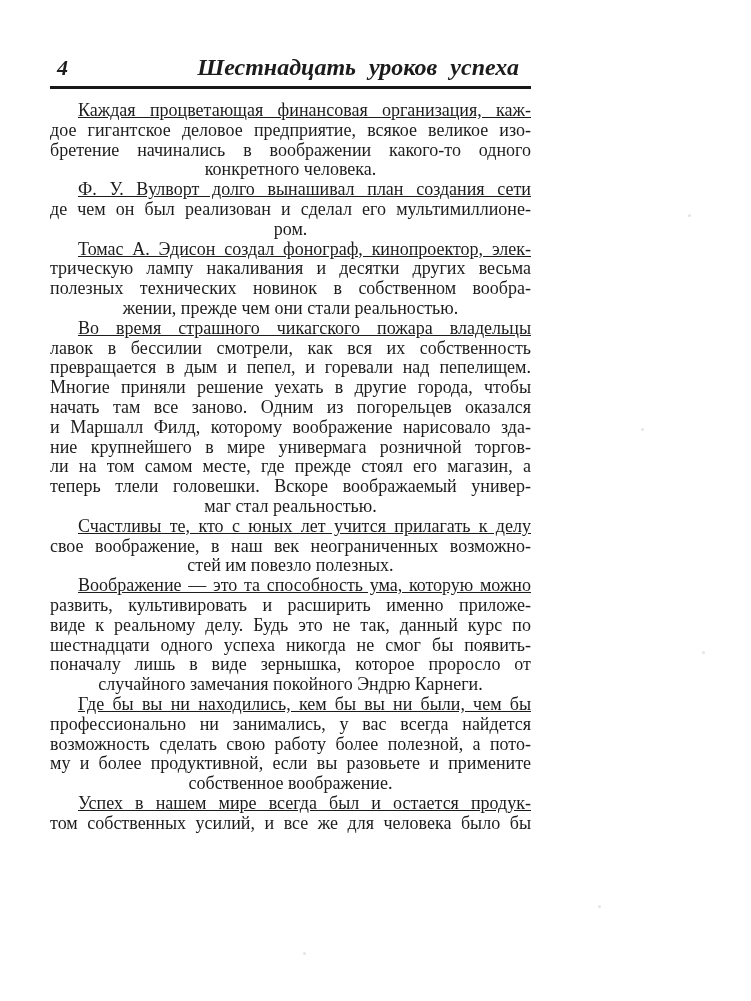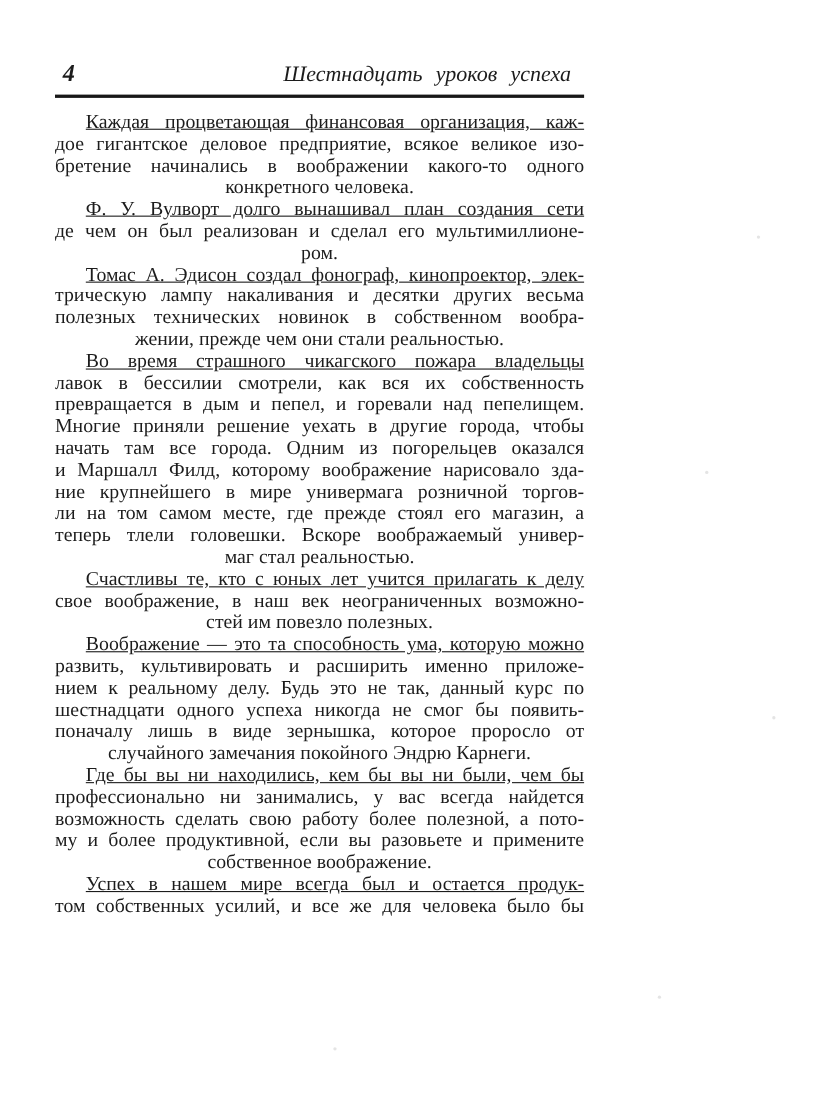--- a/index.html
+++ b/index.html
@@ -26,24 +26,25 @@
     align-items: baseline;
     font-style: italic;
   }
   .pagenum {
     font-weight: bold;
     font-size: 22px;
     margin-left: 7px;
     letter-spacing: 1px;
   }
   .runtitle {
-    font-size: 20px;
+    font-size: 24px;
     word-spacing: 7px;
     padding-right: 12px;
     white-space: nowrap;
+    font-weight: bold;
   }
   .rule {
     position: absolute;
     left: 50px;
     top: 86px;
     width: 481px;
     height: 3px;
     background: #181818;
   }
   .body-text {
@@ -96,32 +97,32 @@
       <div class="ln j">де чем он был реализован и сделал его мультимиллионе-</div>
       <div class="ln">ром.</div>
       <div class="ln first j">Томас А. Эдисон создал фонограф, кинопроектор, элек-</div>
       <div class="ln j">трическую лампу накаливания и десятки других весьма</div>
       <div class="ln j">полезных технических новинок в собственном вообра-</div>
       <div class="ln">жении, прежде чем они стали реальностью.</div>
       <div class="ln first j">Во время страшного чикагского пожара владельцы</div>
       <div class="ln j">лавок в бессилии смотрели, как вся их собственность</div>
       <div class="ln j">превращается в дым и пепел, и горевали над пепелищем.</div>
       <div class="ln j">Многие приняли решение уехать в другие города, чтобы</div>
-      <div class="ln j">начать там все города. Одним из погорельцев оказался</div>
+      <div class="ln j">начать там все заново. Одним из погорельцев оказался</div>
       <div class="ln j">и Маршалл Филд, которому воображение нарисовало зда-</div>
       <div class="ln j">ние крупнейшего в мире универмага розничной торгов-</div>
       <div class="ln j">ли на том самом месте, где прежде стоял его магазин, а</div>
       <div class="ln j">теперь тлели головешки. Вскоре воображаемый универ-</div>
       <div class="ln">маг стал реальностью.</div>
       <div class="ln first j">Счастливы те, кто с юных лет учится прилагать к делу</div>
       <div class="ln j">свое воображение, в наш век неограниченных возможно-</div>
       <div class="ln">стей им повезло полезных.</div>
       <div class="ln first j">Воображение — это та способность ума, которую можно</div>
       <div class="ln j">развить, культивировать и расширить именно приложе-</div>
-      <div class="ln j">нием к реальному делу. Будь это не так, данный курс по</div>
+      <div class="ln j">виде к реальному делу. Будь это не так, данный курс по</div>
       <div class="ln j">шестнадцати одного успеха никогда не смог бы появить-</div>
       <div class="ln j">поначалу лишь в виде зернышка, которое проросло от</div>
       <div class="ln">случайного замечания покойного Эндрю Карнеги.</div>
       <div class="ln first j">Где бы вы ни находились, кем бы вы ни были, чем бы</div>
       <div class="ln j">профессионально ни занимались, у вас всегда найдется</div>
       <div class="ln j">возможность сделать свою работу более полезной, а пото-</div>
       <div class="ln j">му и более продуктивной, если вы разовьете и примените</div>
       <div class="ln">собственное воображение.</div>
       <div class="ln first j">Успех в нашем мире всегда был и остается продук-</div>
       <div class="ln j">том собственных усилий, и все же для человека было бы</div>

